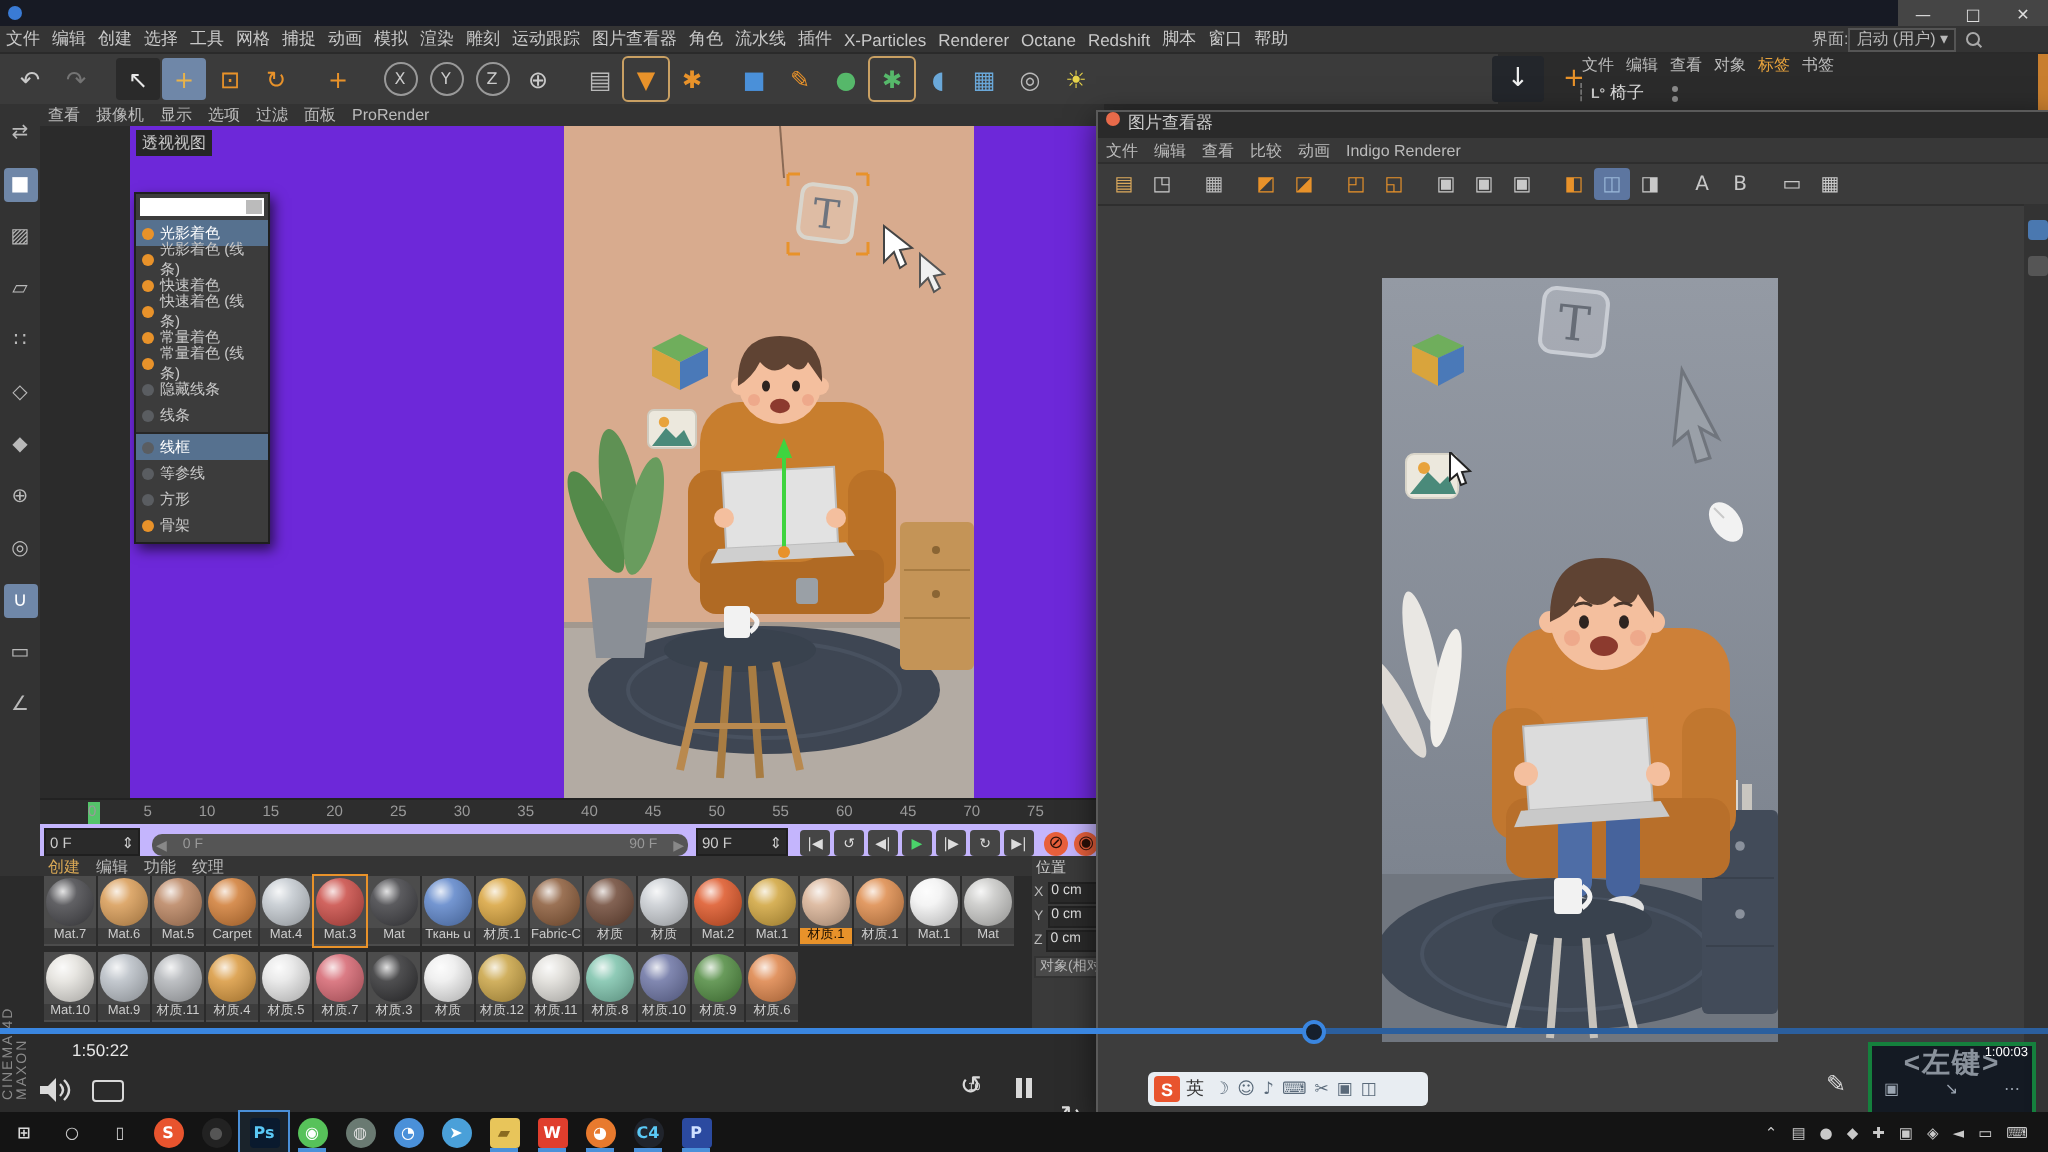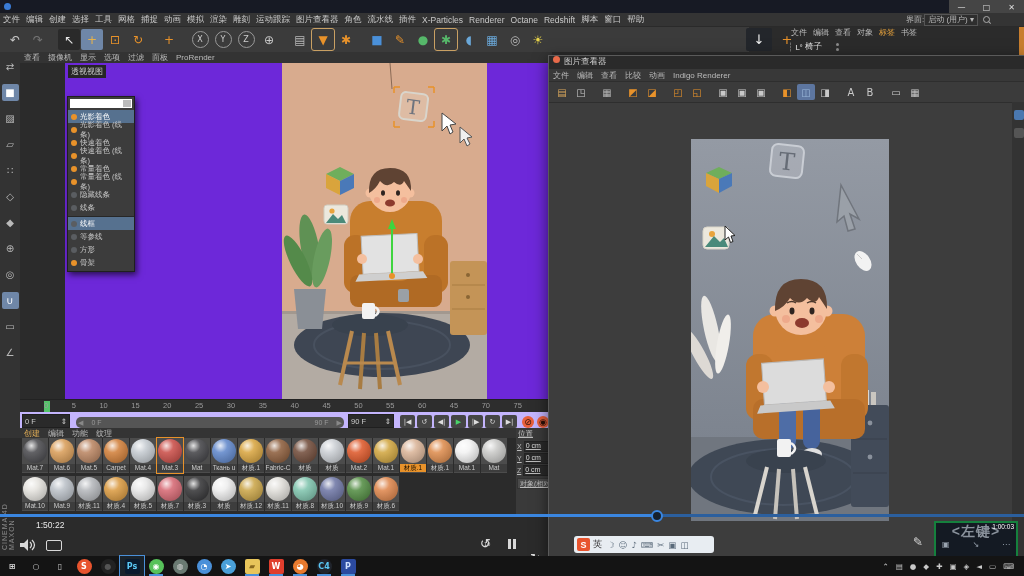--- a/index.html
+++ b/index.html
@@ -76,21 +76,21 @@
   #matgrid1,#matgrid2{left:22px;display:flex;}
   #matgrid1{top:438px;}#matgrid2{top:476px;}
   .mat{width:26px;margin-right:1px;}
   .mat .ball{width:24px;height:24px;margin:1px;border-radius:50%;
      background:radial-gradient(circle at 35% 28%,rgba(255,255,255,.85) 0%,rgba(255,255,255,.15) 30%,rgba(0,0,0,.28) 100%),var(--c,#888);}
   .mat{background:#4c4c4c;padding-bottom:1px;}
   .mat .nm{font-size:6.5px;color:#ccc;text-align:center;background:#3d3d3d;height:8px;line-height:8px;overflow:hidden;white-space:nowrap;}
   .mat.selected .nm{background:#e8922a;color:#1d1000;}
   .mat.boxed{outline:1px solid #e8922a;}
   
-  #coords{left:516px;top:428px;width:36px;height:88px;background:#3a3a3a;font-size:7px;color:#bbb;overflow:hidden;text-decoration:underline;}
+  #coords{left:516px;top:428px;width:36px;height:88px;background:#3a3a3a;font-size:7px;color:#bbb;overflow:hidden;}
   #coords .hd{font-size:7.5px;margin:1px 0 2px 2px;color:#ccc;}
   #coords .fr{display:flex;align-items:center;margin:1px 0 1px 1px;}
   #coords .fr .bx{background:#2a2a2a;border:1px solid #222;width:26px;height:9px;margin-left:2px;padding-left:1px;color:#ddd;}
   #coords .btn{background:#4a4a4a;border:1px solid #333;margin:2px 1px;height:9px;line-height:9px;padding-left:2px;white-space:nowrap;}
   
   #brand{left:1px;top:440px;height:110px;display:flex;}
   #brand span{writing-mode:vertical-rl;transform:rotate(180deg);font-size:7px;color:#8a8a8a;letter-spacing:1px;}
   
   #pv{left:548px;top:55px;width:476px;height:501px;background:#3d3d3d;border:1px solid #5a5a5a;box-shadow:0 4px 14px rgba(0,0,0,.55);}
   #pv .tb{height:13px;background:#2a2a2a;display:flex;align-items:flex-start;font-size:8.5px;color:#ccc;}

